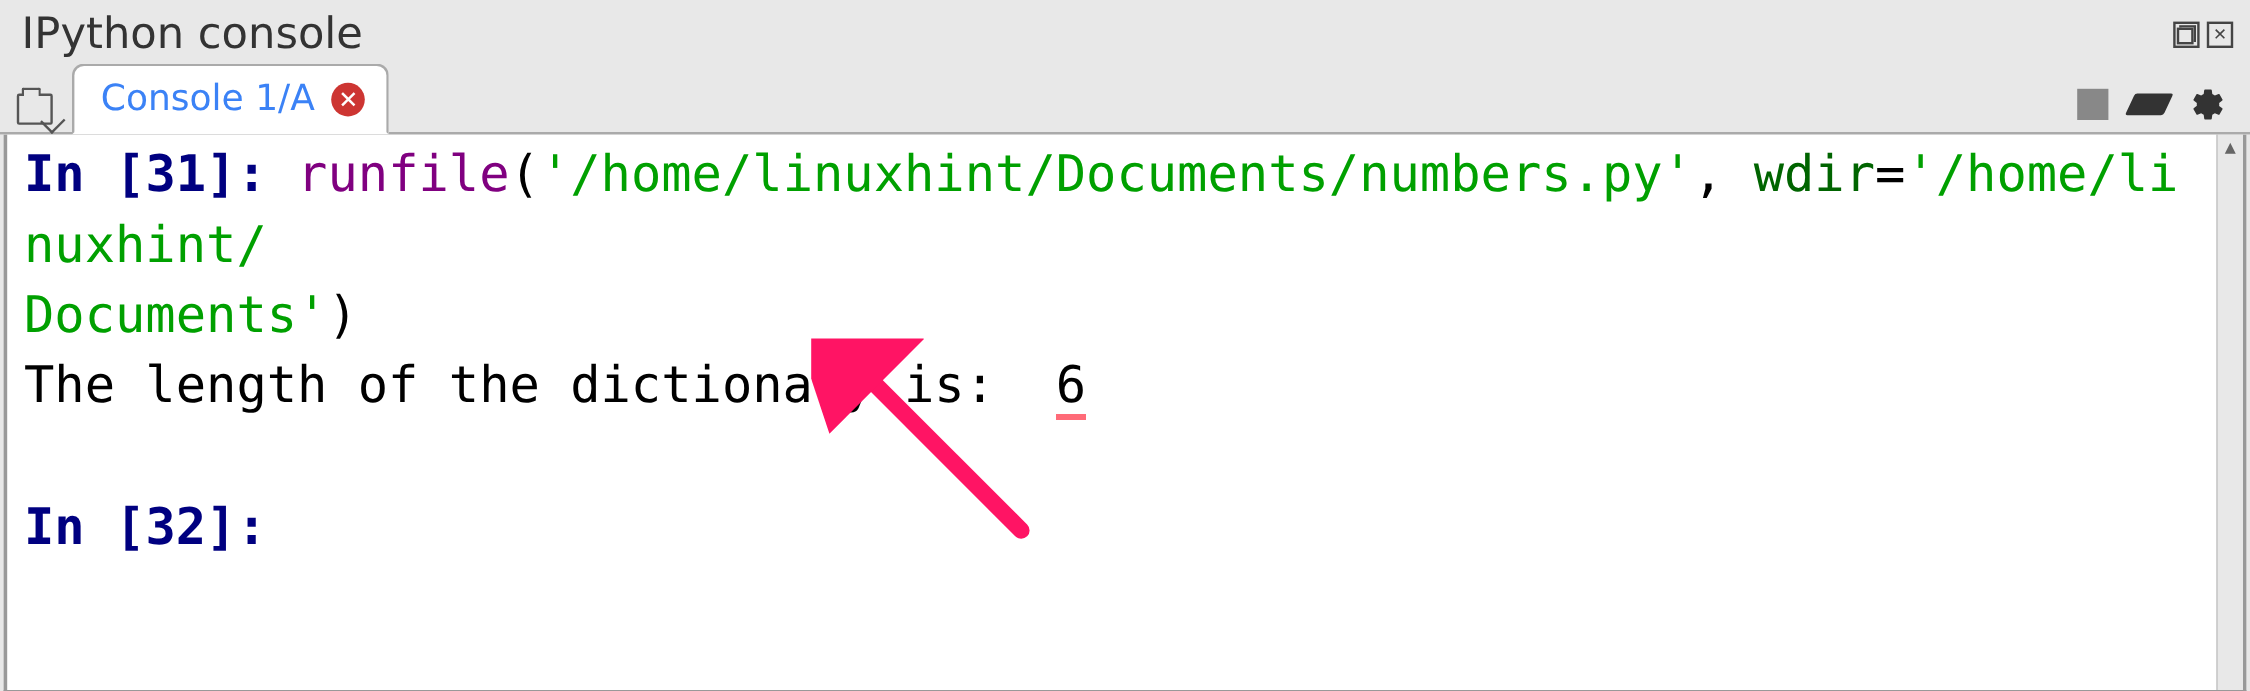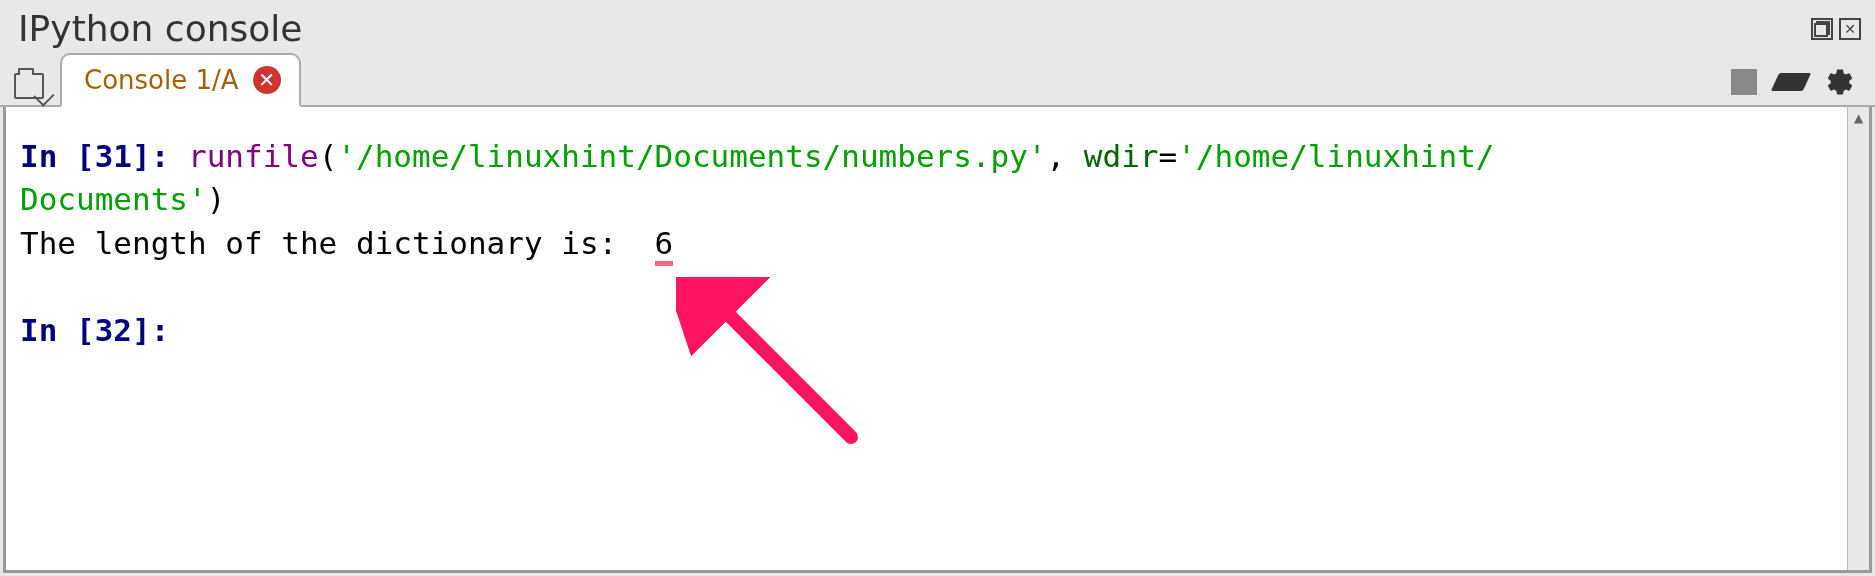--- a/index.html
+++ b/index.html
@@ -115,22 +115,22 @@
       align-items: center;
       padding: 10px 18px 10px 22px;
       background: #fff;
       border: 2px solid #aaa;
       border-bottom: 2px solid #fff;
       border-radius: 10px 10px 0 0;
       margin-bottom: -2px;
       gap: 14px;
     }
     .tab-label {
-      font-size: 26px;
-      color: #a16207;
+      font-size: 30px;
+      color: #3b82f6;
     }
     .tab-close {
       width: 28px;
       height: 28px;
       border-radius: 50%;
       background: #cd3532;
       display: flex;
       align-items: center;
       justify-content: center;
       color: #fff;
@@ -174,23 +174,23 @@
       width: 100%;
       height: calc(576px - 50px - 60px);
       border-left: 3px solid #999;
       border-right: 3px solid #999;
       border-bottom: 3px solid #999;
       margin: 0 3px;
       width: calc(100% - 6px);
     }
     .console-content {
       flex: 1;
-      padding: 28px 14px;
+      padding: 4px 14px;
       font-family: "DejaVu Sans Mono", "Ubuntu Mono", "Courier New", monospace;
-      font-size: 31px;
+      font-size: 42px;
       line-height: 1.4;
       white-space: pre-wrap;
       word-break: break-all;
       color: #000;
       position: relative;
     }
     .scrollbar {
       width: 22px;
       background: #e8e8e8;
       border-left: 1px solid #bbb;

